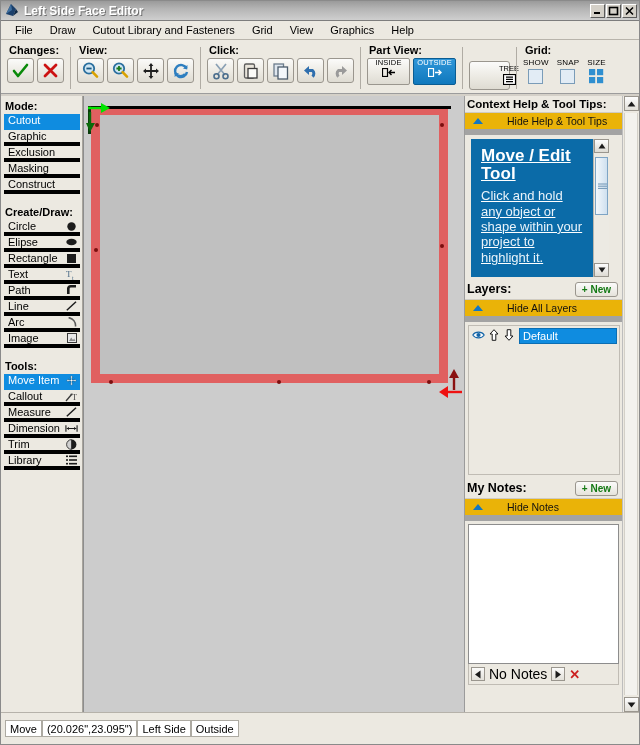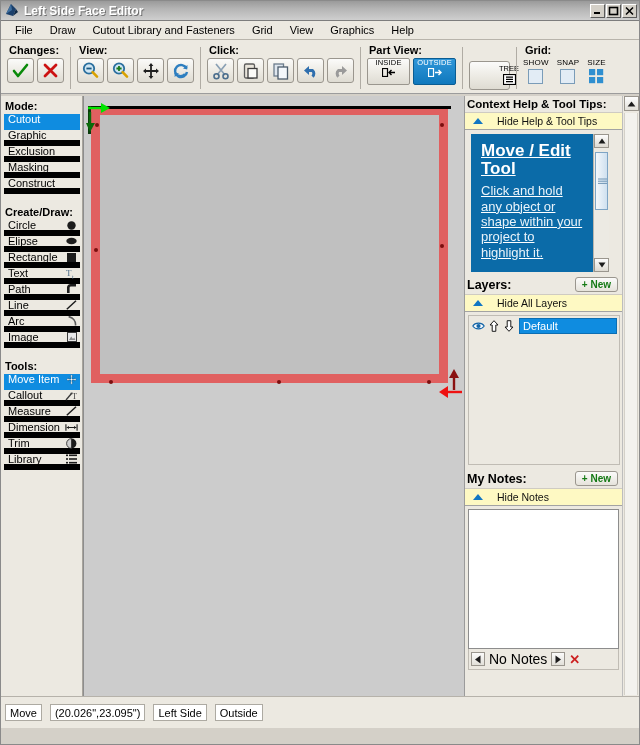--- a/index.html
+++ b/index.html
@@ -117,21 +117,21 @@
     border-right: 1px solid #a8a49c;
     padding: 2px 2px 0 3px;
     overflow: hidden;
   }
   .sect-title { font-size: 11px; font-weight: bold; color: #000; margin: 2px 0 2px 1px; }
   .lrow {
     height: 16px;
     display: flex; align-items: center; justify-content: space-between;
     padding: 0 2px 0 4px;
     background: #ece9e1;
-    border-bottom: 6px solid #000000;
+    border-bottom: 4px solid #000000;
     font-size: 11px; color: #000;
     white-space: nowrap;
   }
   .lrow.sel { background: #0f8ce0; color: #ffffff; border-bottom-color: #0f8ce0; }
   .lrow .ico { display: flex; align-items: center; justify-content: center; width: 13px; }
   .gap { height: 10px; }
 
   
   .canvaswrap {
     flex: 1 1 auto;
@@ -174,34 +174,34 @@
     background: linear-gradient(to bottom,#fdfdfd,#e2e0d9);
     border: 1px solid #9a968e;
     display:flex; align-items:center; justify-content:center;
   }
   .sb-track {
     position: absolute; left: 1px; right: 2px; top: 17px; bottom: 17px;
     background: #f3f2ee; border: 1px solid #d3d0c8; border-top:none; border-bottom:none;
   }
 
   .panel-head {
-    display: flex; align-items: flex-end; justify-content: space-between;
+    display: flex; align-items: flex-start; justify-content: space-between;
     padding: 2px 4px 2px 2px;
     background: #ece9e1;
   }
   .panel-title { font-size: 12.5px; font-weight: bold; color: #000; }
   .newbtn {
     font-size: 10px; font-weight: bold; color: #157a15;
     background: linear-gradient(to bottom,#fbfbfa,#e6e3db);
     border: 1px solid #9a968e; border-radius: 3px;
     padding: 1px 6px;
   }
   .hide-bar {
-    display: flex; align-items: center; gap: 14px;
-    background: #fef9c3; border-top: 1px solid #cfcbc2; border-bottom: 1px solid #a3a3a3;
+    display: flex; align-items: center; gap: 24px;
+    background: #eab308; border-top: 1px solid #cfcbc2; border-bottom: 6px solid #a3a3a3;
     padding: 2px 4px 2px 8px;
     font-size: 10.5px; color: #111;
   }
   .tri-up { width:0;height:0;border-left:5px solid transparent;border-right:5px solid transparent;border-bottom:6px solid #1277c4; }
 
   .helpbox {
     margin: 4px 0 0 6px;
     width: 138px; height: 138px;
     background: #0b6ba8;
     position: relative; overflow: hidden;
@@ -219,21 +219,21 @@
                background: linear-gradient(to right,#f4f8fc,#cfe0ef);
                border:1px solid #7ea4c4; }
 
   .listbox {
     margin: 3px 2px 0 3px;
     background: #ece9e1;
     border: 1px solid #c0bcb4;
     flex: 1 1 auto;
     overflow: hidden;
   }
-  .layer-row { display:flex; align-items:center; gap:2px; padding: 2px 2px 0 3px; }
+  .layer-row { display:flex; gap:2px; padding: 2px 2px 0 3px; }
   .layer-name {
     flex: 1 1 auto; background: #0f8ce0; color: #fff;
     font-size: 11px; padding: 1px 3px; margin-left: 2px;
     border: 1px solid #0b6eb3;
   }
   .mini-btn { width: 13px; height: 14px; display:flex;align-items:center;justify-content:center; }
 
   .notesbox {
     margin: 3px 3px 0 3px; background: #ffffff;
     border: 1px solid #8d8d8d; height: 140px;
@@ -247,24 +247,24 @@
     width: 14px; height: 14px;
     background: linear-gradient(to bottom,#fbfbfa,#e2e0d9);
     border: 1px solid #9a968e;
     display:flex;align-items:center;justify-content:center;
   }
   .nonotes { font-size: 14px; color: #000; }
   .redx { color: #cc2020; font-weight: bold; font-size: 13px; line-height: 1; }
 
   
   .statusbar {
-    position: absolute; left: 0; right: 0; bottom: 16px; height: 32px;
+    position: absolute; left: 0; right: 0; bottom: 0; height: 32px;
     background: #ece9e1;
     border-top: 1px solid #b6b2aa;
-    display: flex; align-items: center; gap: 8px;
+    display: flex; align-items: center; gap: 0;
     padding: 0 4px;
   }
   .sfield {
     background: #ffffff;
     border: 1px solid #adaaa2;
     font-size: 11px; color: #000;
     padding: 1px 4px; height: 17px; line-height: 15px;
     white-space: nowrap;
   }
 </style>

